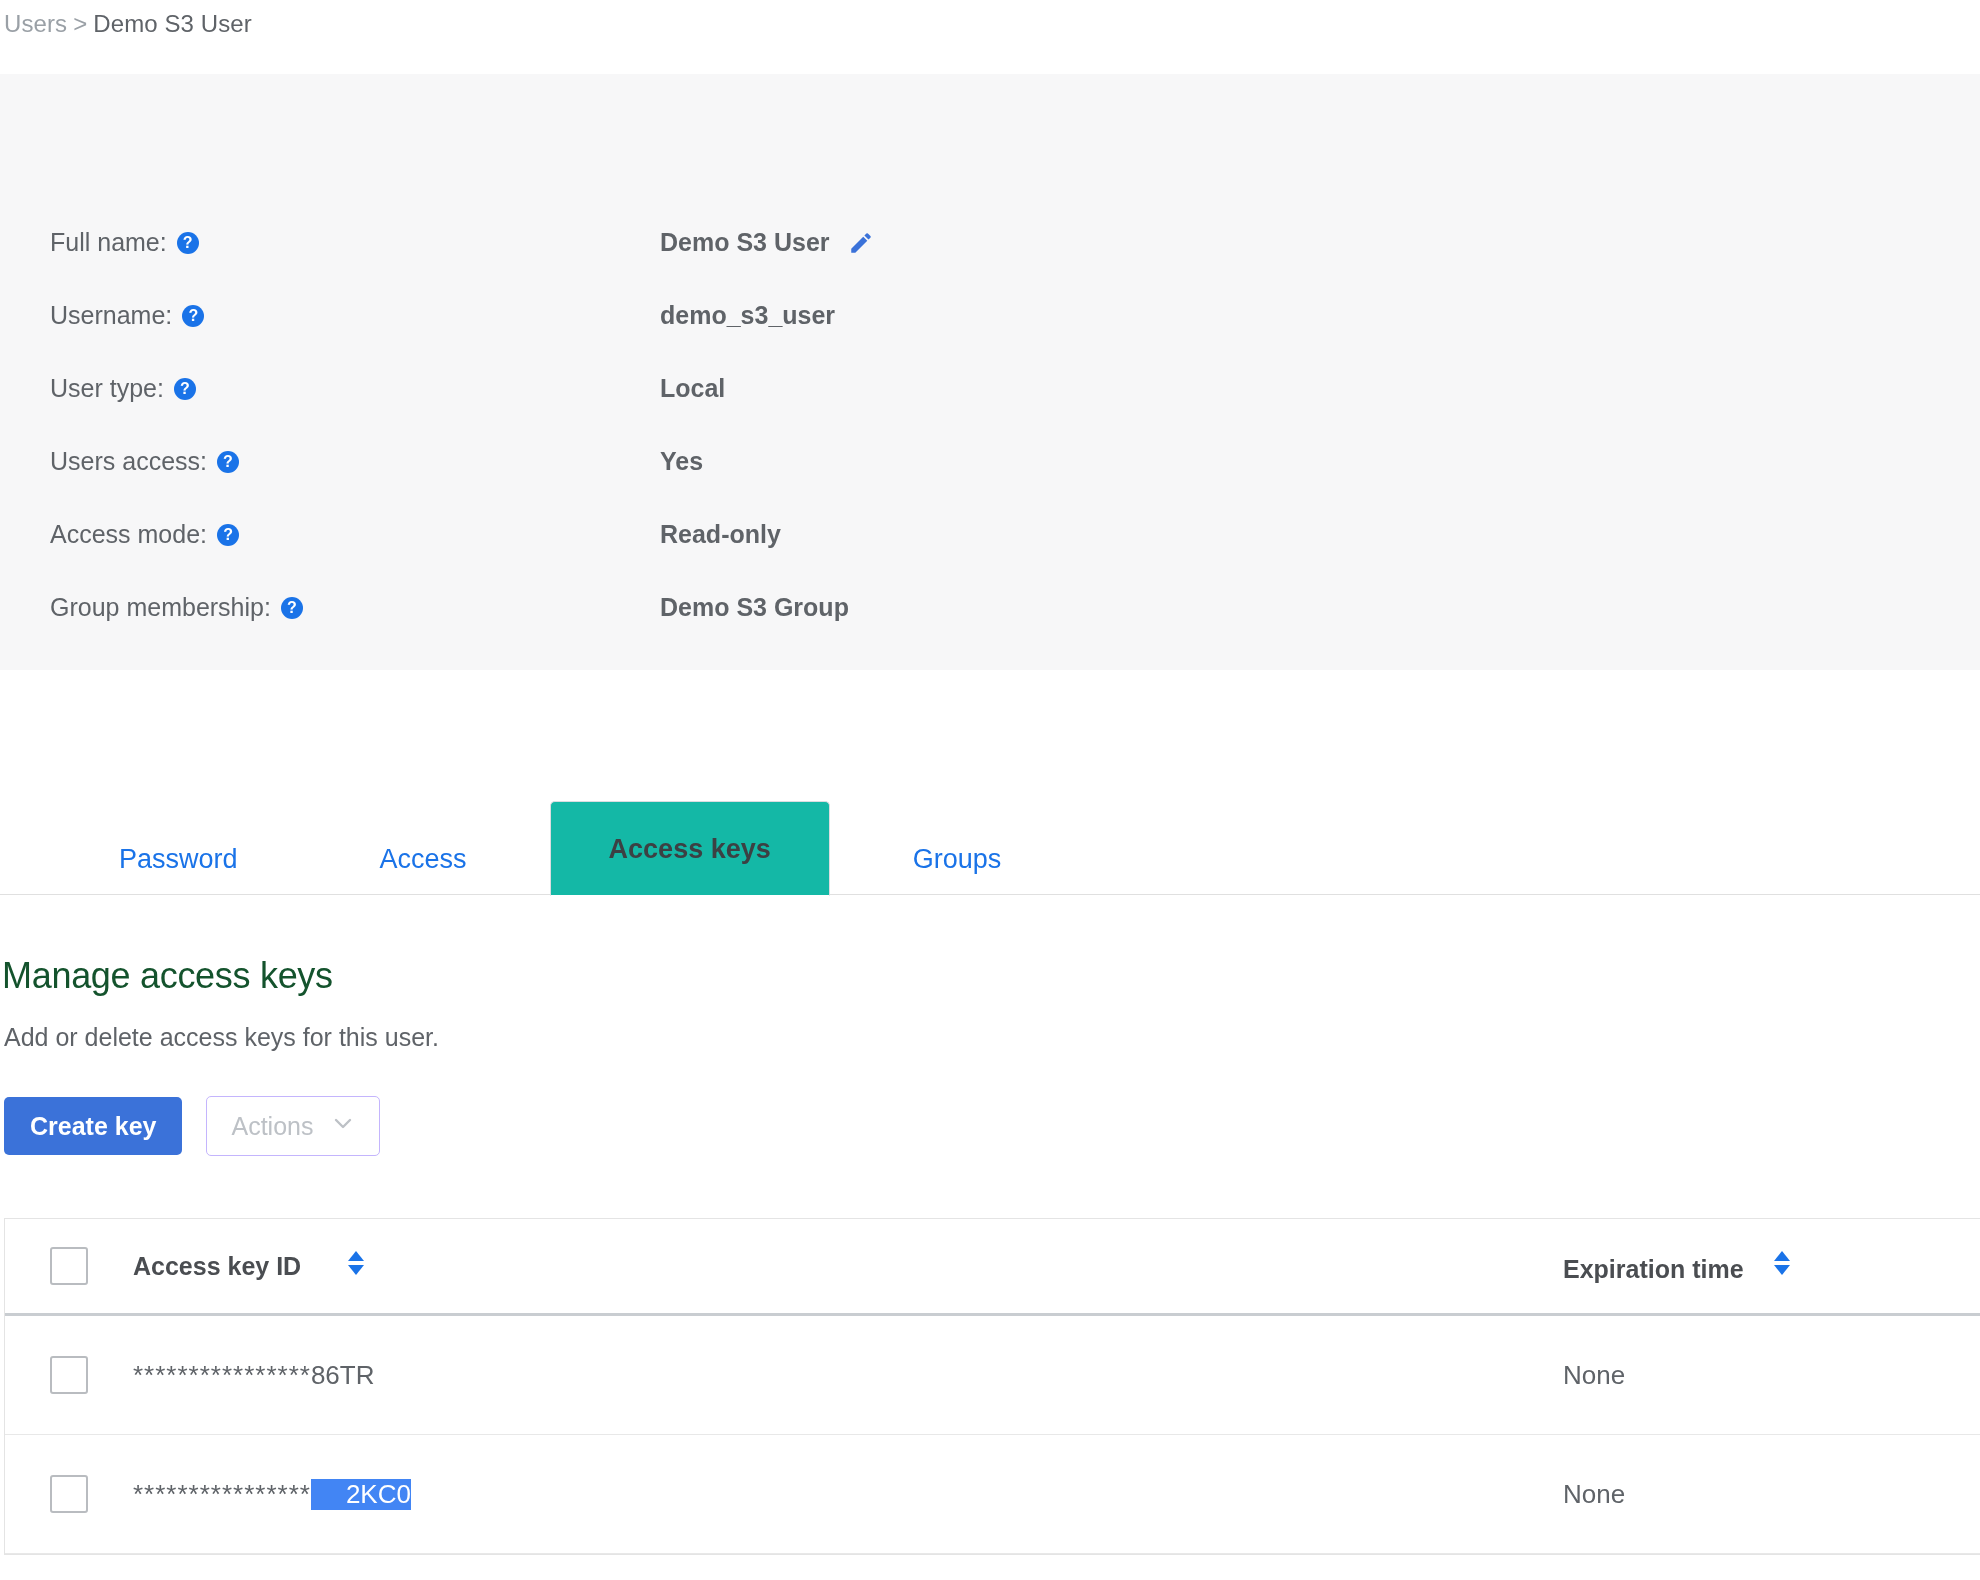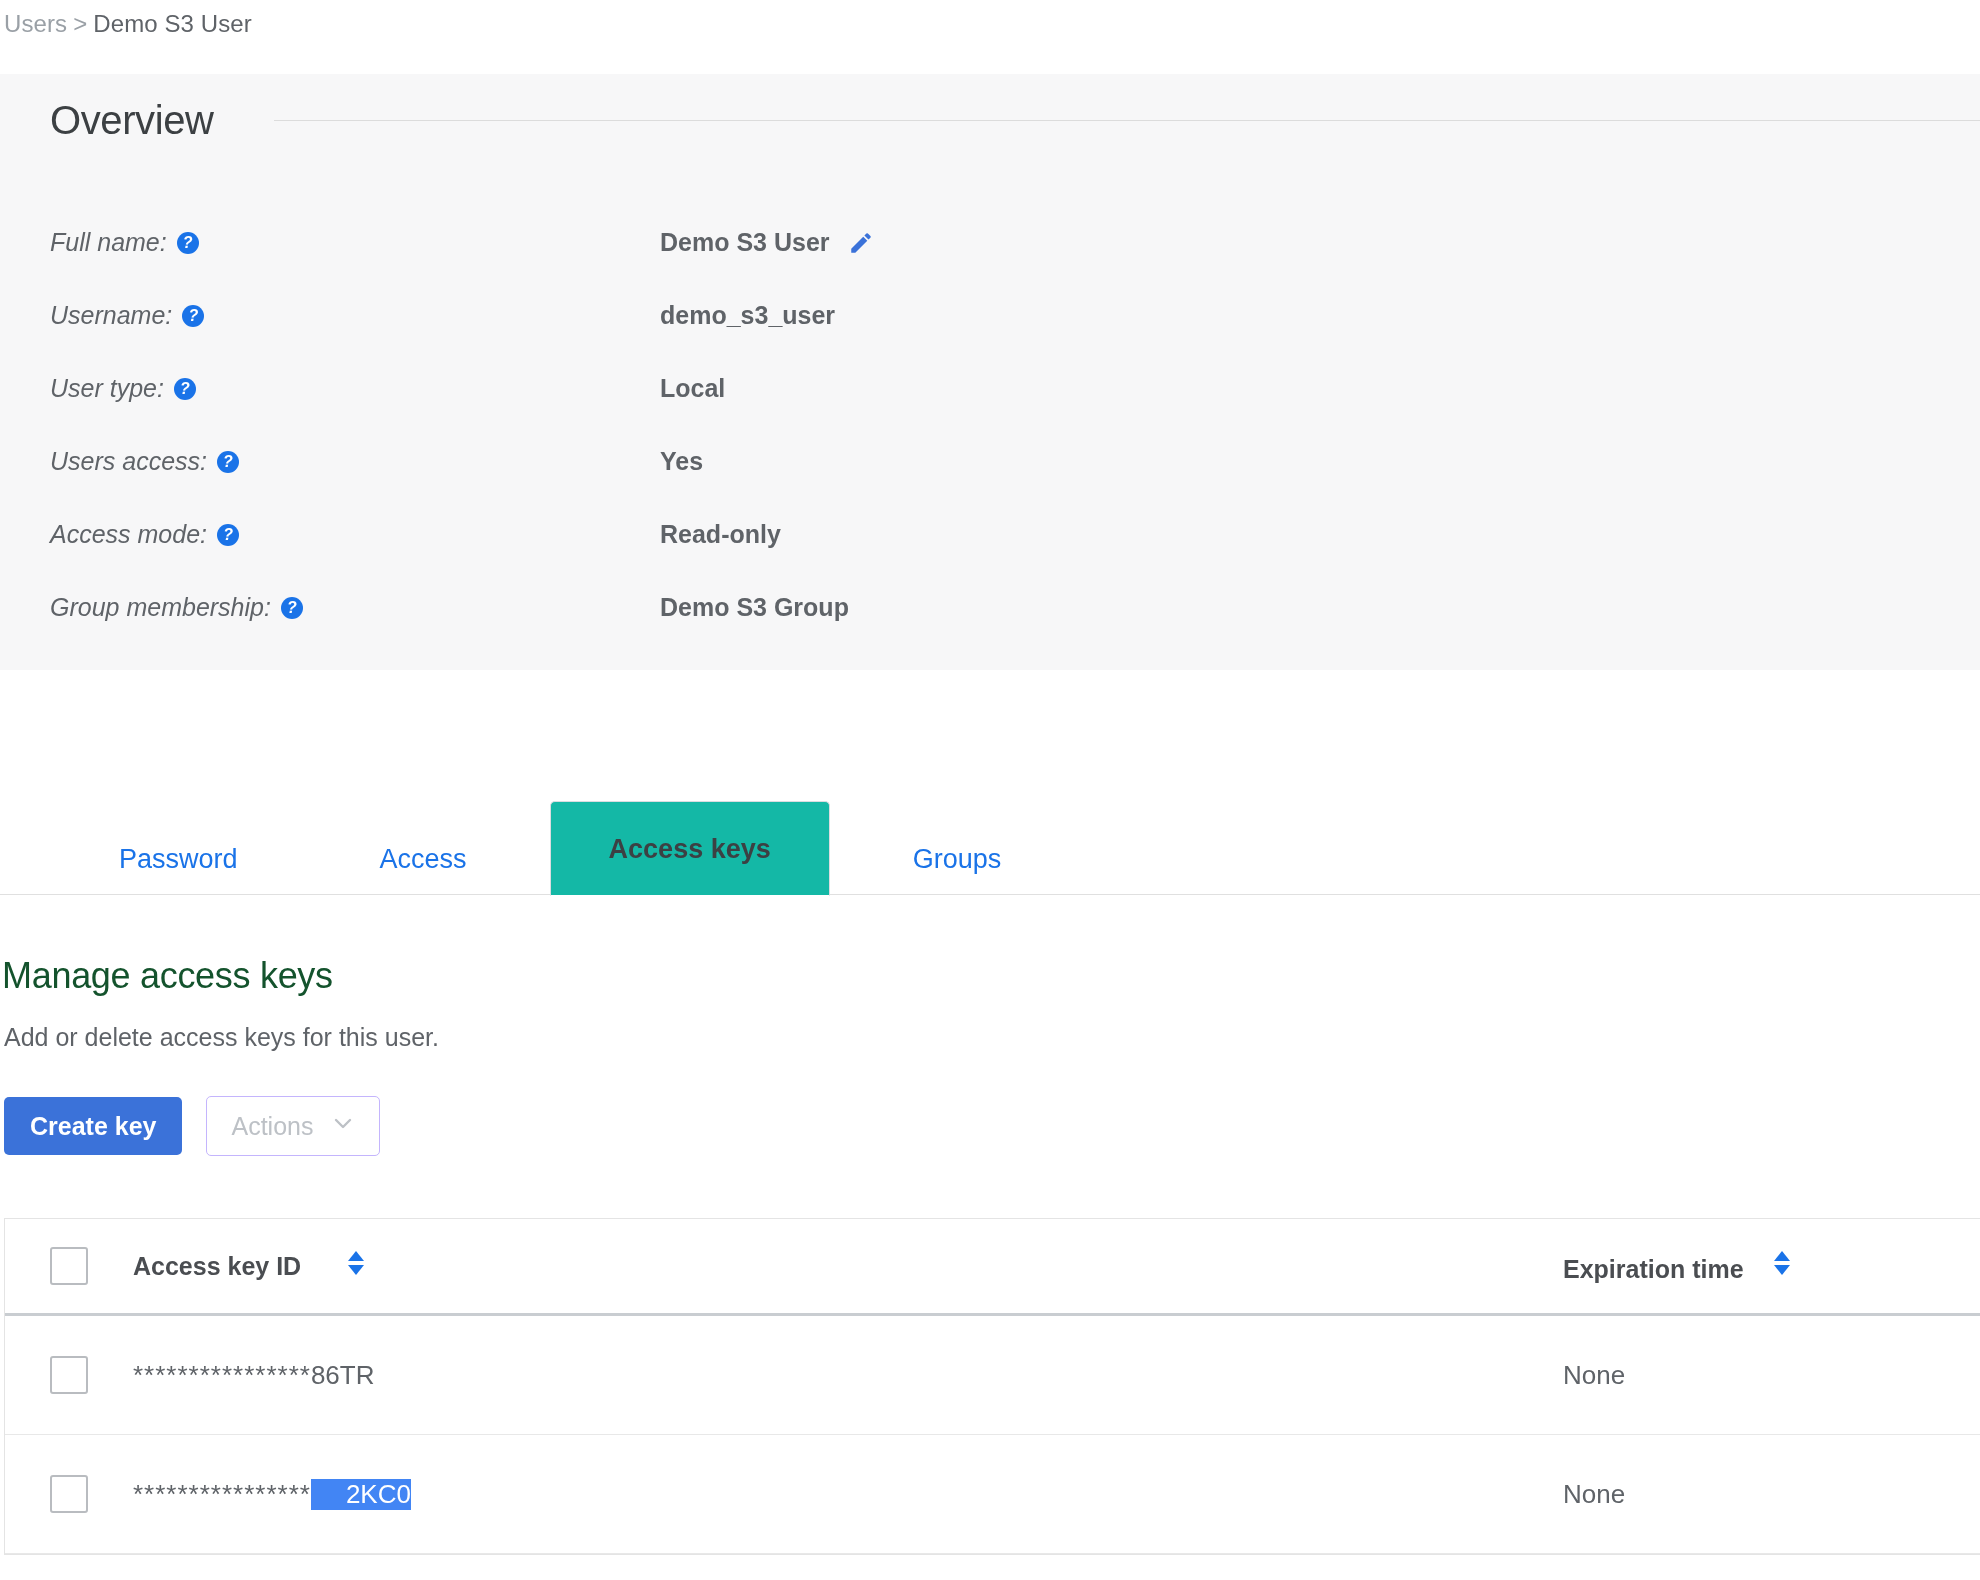--- a/index.html
+++ b/index.html
@@ -74,21 +74,20 @@
   }
   .field-label {
     width: 660px;
     padding-left: 50px;
     box-sizing: border-box;
     font-size: 25px;
     color: #5f6368;
     display: flex;
     align-items: center;
     white-space: nowrap;
-    font-style: italic;
   }
   .help-icon {
     display: inline-flex;
     align-items: center;
     justify-content: center;
     width: 22px;
     height: 22px;
     border-radius: 50%;
     background: #1a73e8;
     color: #ffffff;
@@ -299,24 +298,20 @@
   }
 </style>
 </head>
 <body>
 
 <div class="breadcrumb">
   <span class="crumb-link">Users</span><span class="crumb-sep">&gt;</span><span class="crumb-current">Demo S3 User</span>
 </div>
 
 <div class="overview-panel">
-  <div class="overview-head">
-    <div class="overview-title">Overview</div>
-    <div class="overview-rule"></div>
-  </div>
 
   <div class="fields">
 
     <div class="field-row">
       <div class="field-label">
         <span>Full name:</span>
         <span class="help-icon">?</span>
       </div>
       <div class="field-value">
         <span>Demo S3 User</span>

